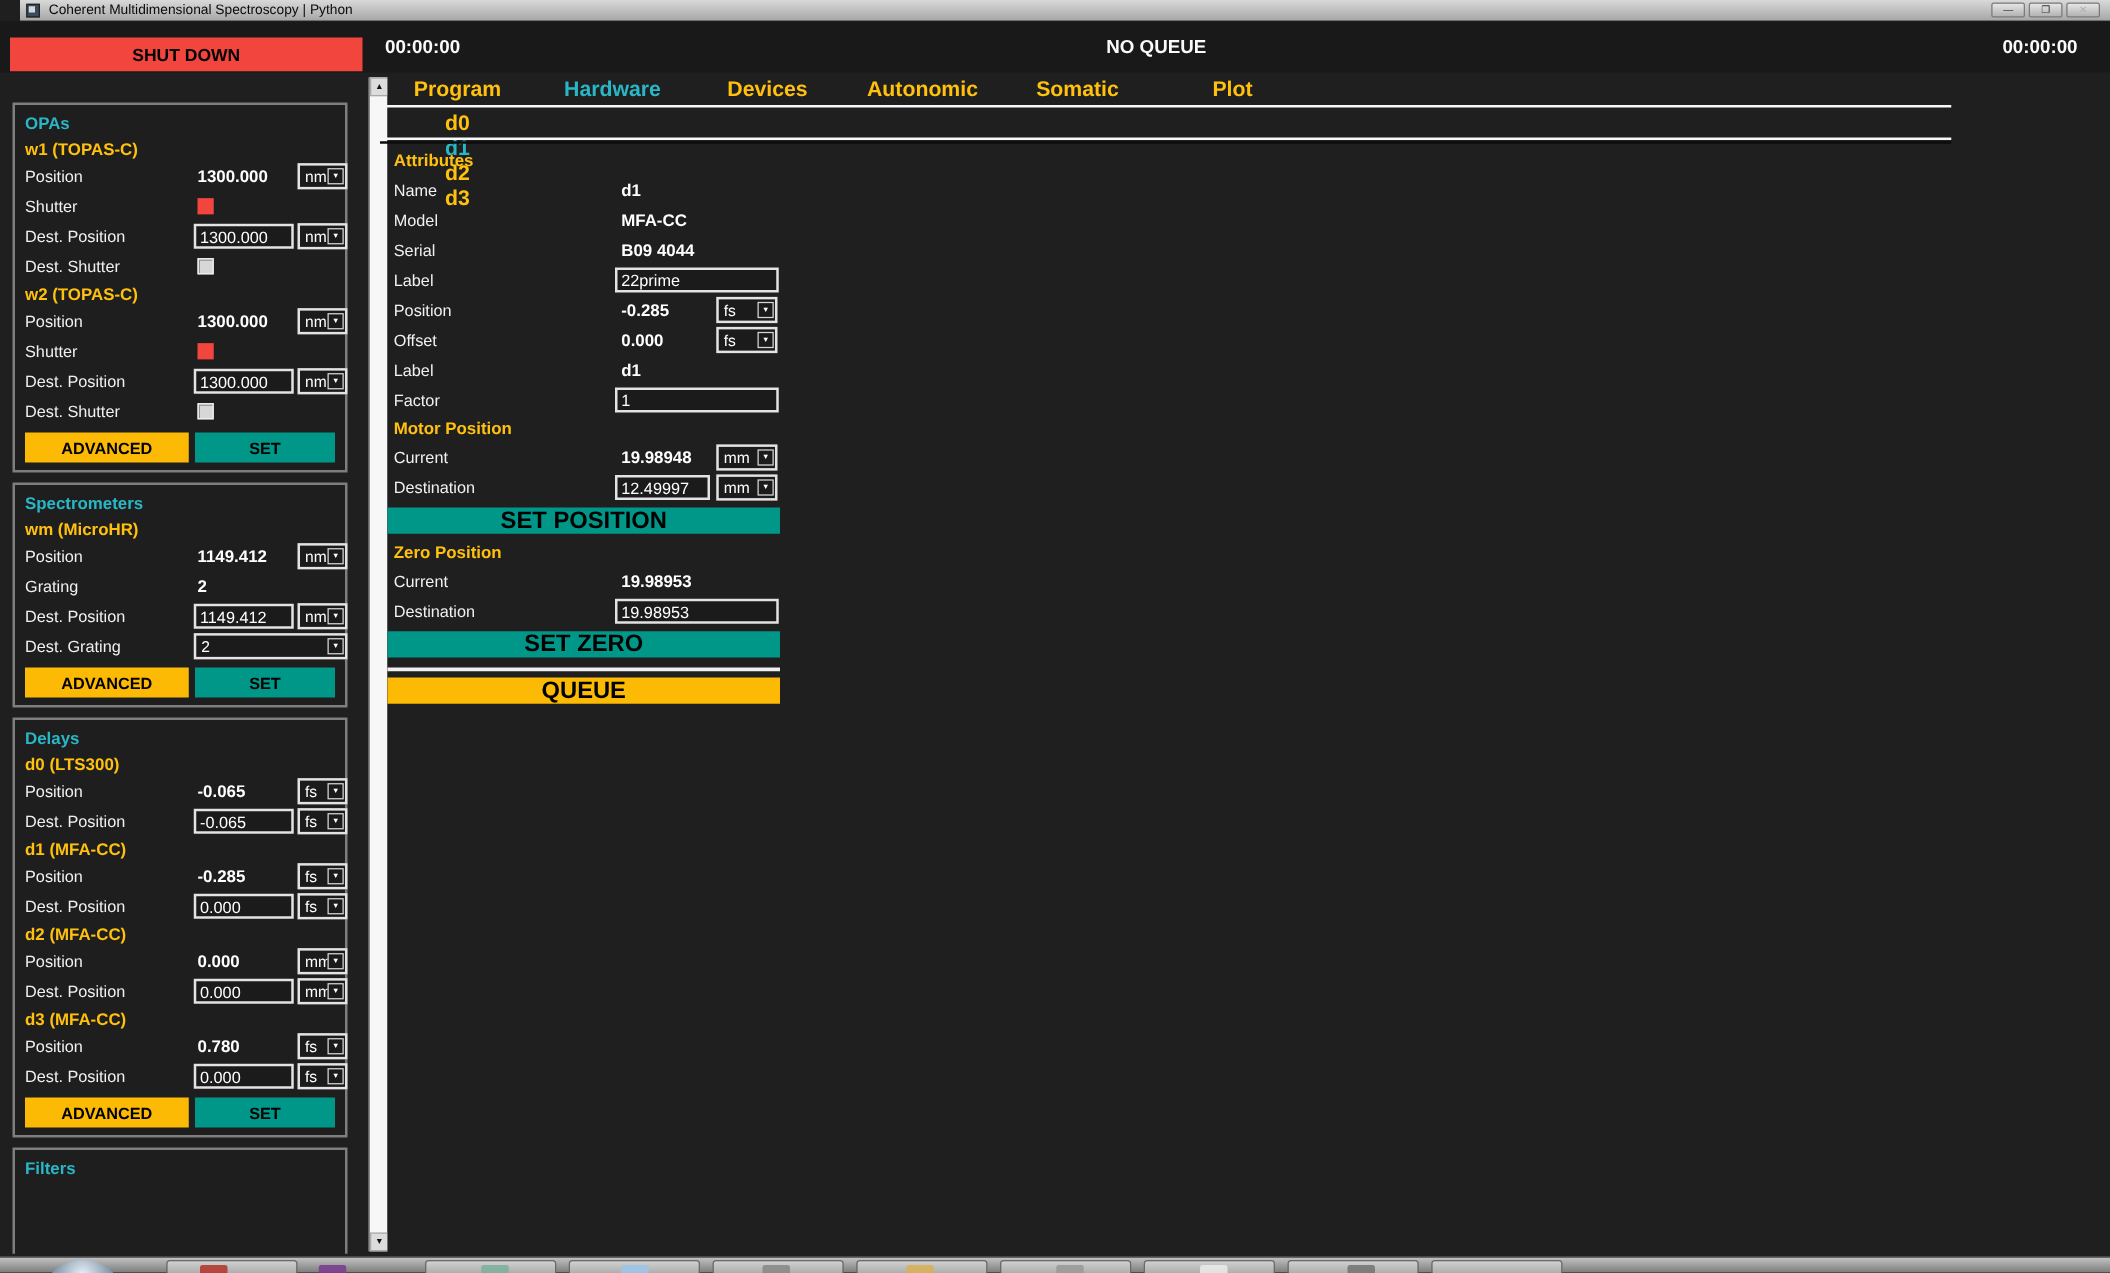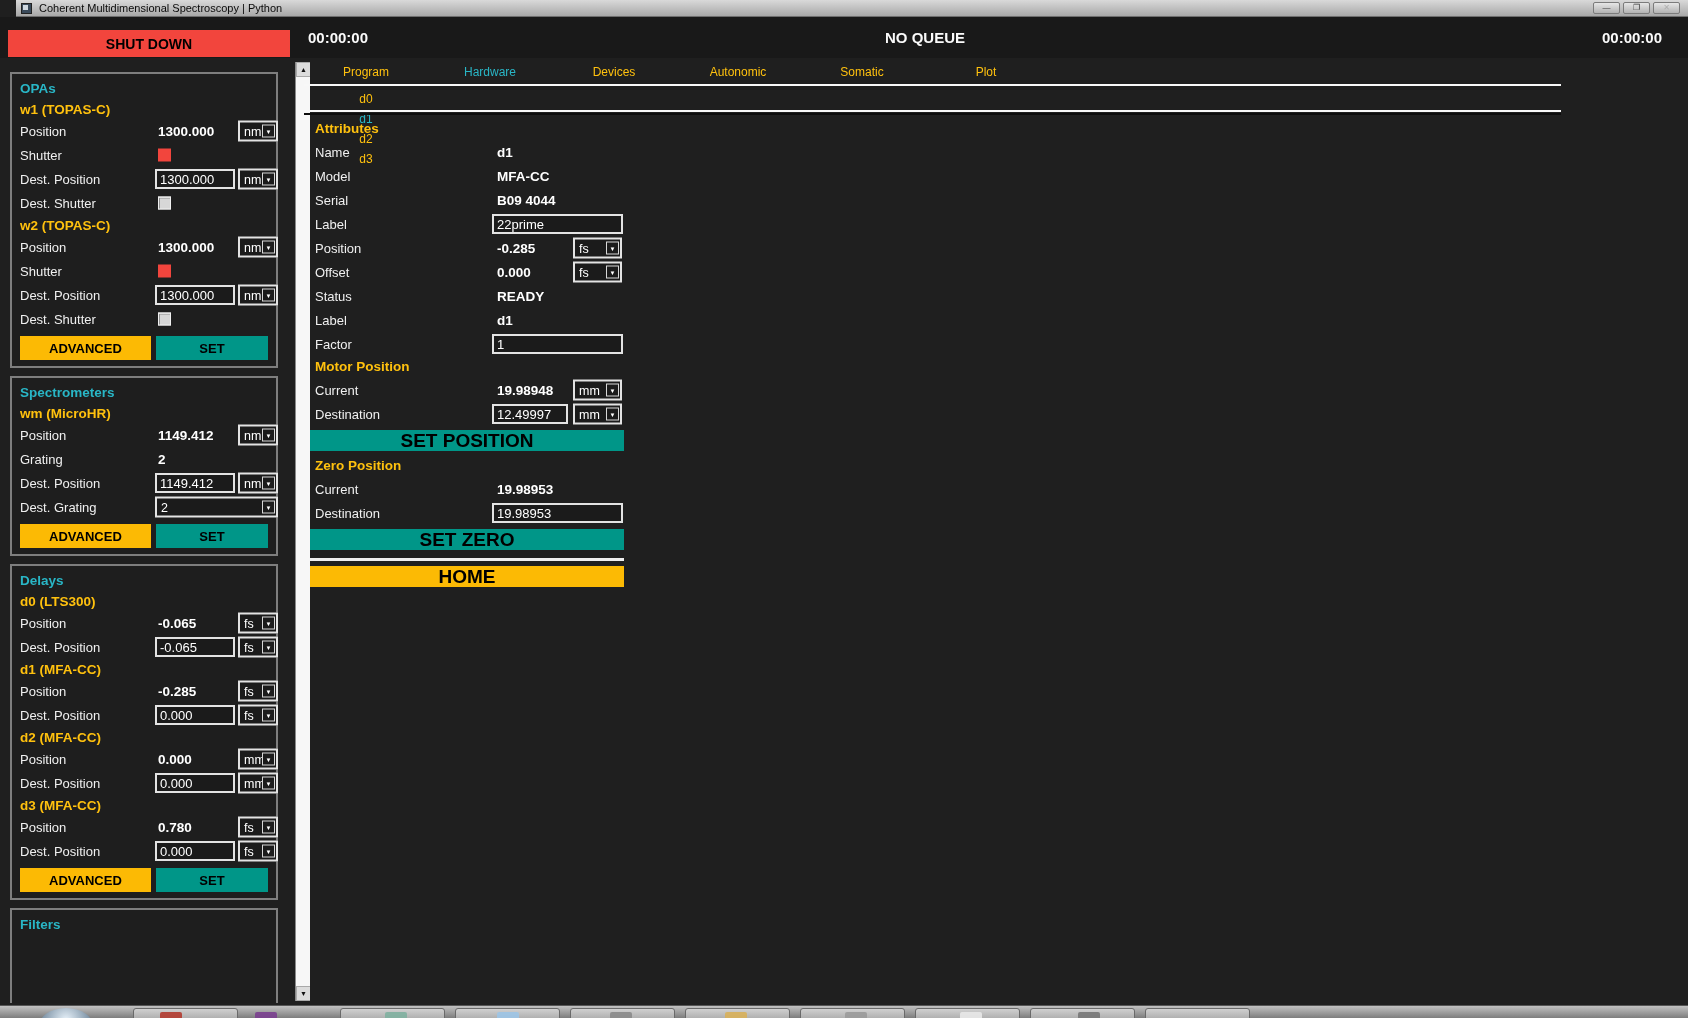--- a/index.html
+++ b/index.html
@@ -29,21 +29,21 @@
   .shutdown{position:absolute;left:8px;top:13px;width:282px;height:27px;background:var(--red);
     color:#000;font-weight:bold;font-size:14px;display:flex;align-items:center;justify-content:center;}
   .timer{position:absolute;top:12px;color:#fafafa;font-weight:bold;font-size:15px;}
   .timer-left{left:308px;}
   .queue{left:805px;width:240px;text-align:center;}
   .timer-right{right:26px;}
 
   
   .sidebar{position:absolute;left:8px;top:62px;width:272px;height:941px;overflow:hidden;}
   .sb-box{margin:0 2px 8px 2px;border:2px solid #7e7e7e;background:#1e1e1e;padding:4px 0 4px 0;}
-  .sb-box.first{margin-top:10px;}
+  .sb-box.first{margin-top:20px;}
   .sb-title{color:var(--cyan);font-weight:bold;font-size:13.5px;padding:3px 0 3px 8px;}
   .sb-group{color:var(--gold);font-weight:bold;font-size:13.5px;padding:3px 0 2px 8px;}
   .row{position:relative;height:24px;}
   .sb-label{position:absolute;left:8px;top:50%;transform:translateY(-50%);
     font-size:13px;color:var(--txt);}
   .sb-val{position:absolute;left:146px;top:50%;transform:translateY(-50%);
     font-size:13.5px;font-weight:bold;color:#fff;}
   .sb-in{position:absolute;left:143px;top:50%;transform:translateY(-50%);width:80px;}
   .sb-dd{position:absolute;left:226px;top:50%;transform:translateY(-50%);width:40px;}
   .sb-sel{position:absolute;left:143px;top:50%;transform:translateY(-50%);width:123px;}
@@ -63,21 +63,21 @@
   .scrollbar{position:absolute;left:295px;top:62px;width:15px;height:939px;background:#f7f7f7;
     border-left:1px solid #8a8a8a;}
   .sc-btn{position:absolute;left:0;width:15px;height:15px;background:#dcdcdc;
     border:1px solid #a9a9a9;font-size:7px;color:#111;text-align:center;line-height:13px;}
   .sc-up{top:0;} .sc-down{bottom:0;}
 
   
   .main{position:absolute;left:310px;top:58px;width:1378px;height:947px;background:var(--bg);}
   .tabs{position:absolute;left:-6px;display:flex;}
   .main-tabs{top:4px;} .device-tabs{top:31px;flex-direction:column;}
-  .tab{width:124px;text-align:center;font-weight:normal;font-size:12px;color:var(--gold);
+  .tab{width:124px;text-align:center;font-weight:bold;font-size:17px;color:var(--gold);
     height:20px;line-height:20px;cursor:default;}
   .tab.active{color:var(--cyan);}
   .sep{position:absolute;left:-6px;width:1257px;background:#f8f8f8;}
   .sep1{top:26px;height:2px;} .sep2{top:52px;height:2px;box-shadow:0 3px 0 #0d0d0d;}
 
   
   .panel{position:absolute;left:0;top:60px;width:314px;}
   .pn-h{color:var(--gold);font-weight:bold;font-size:13.5px;height:22px;line-height:22px;
     padding-left:5px;}
   .pn-label{position:absolute;left:5px;top:50%;transform:translateY(-50%);
@@ -356,24 +356,20 @@
         </div>
         <div class="row">
           <span class="pn-label">Offset</span>
           <span class="pn-val">0.000</span>
           <span class="pn-dd dd">
             <span class="dd-val">fs</span>
             <span class="dd-btn">▼</span>
           </span>
         </div>
         <div class="row">
-          <span class="pn-label">Status</span>
-          <span class="pn-val">READY</span>
-        </div>
-        <div class="row">
           <span class="pn-label">Label</span>
           <span class="pn-val">d1</span>
         </div>
         <div class="row">
           <span class="pn-label">Factor</span>
           <span class="pn-in wide"><input class="tin" value="1" style=""></span>
         </div>
       </div>
 
     <div class="pn-h">Motor Position</div>
@@ -404,21 +400,21 @@
           <span class="pn-val">19.98953</span>
         </div>
         <div class="row">
           <span class="pn-label">Destination</span>
           <span class="pn-in wide"><input class="tin" value="19.98953" style=""></span>
         </div>
       </div>
     <div class="pn-btn teal">SET ZERO</div>
 
     <div class="pn-hr"></div>
-    <div class="pn-btn gold">HOME</div>
+    <div class="pn-btn gold">QUEUE</div>
   </div>
 </div>
 
 <div class="taskbar" id="taskbar">
   <div class="orb"></div>
 <div class="tb-btn" style="left: 133px;"></div>
     <div class="tb-btn" style="left: 340px;"></div>
     <div class="tb-btn" style="left: 455px;"></div>
     <div class="tb-btn" style="left: 570px;"></div>
     <div class="tb-btn" style="left: 685px;"></div>

